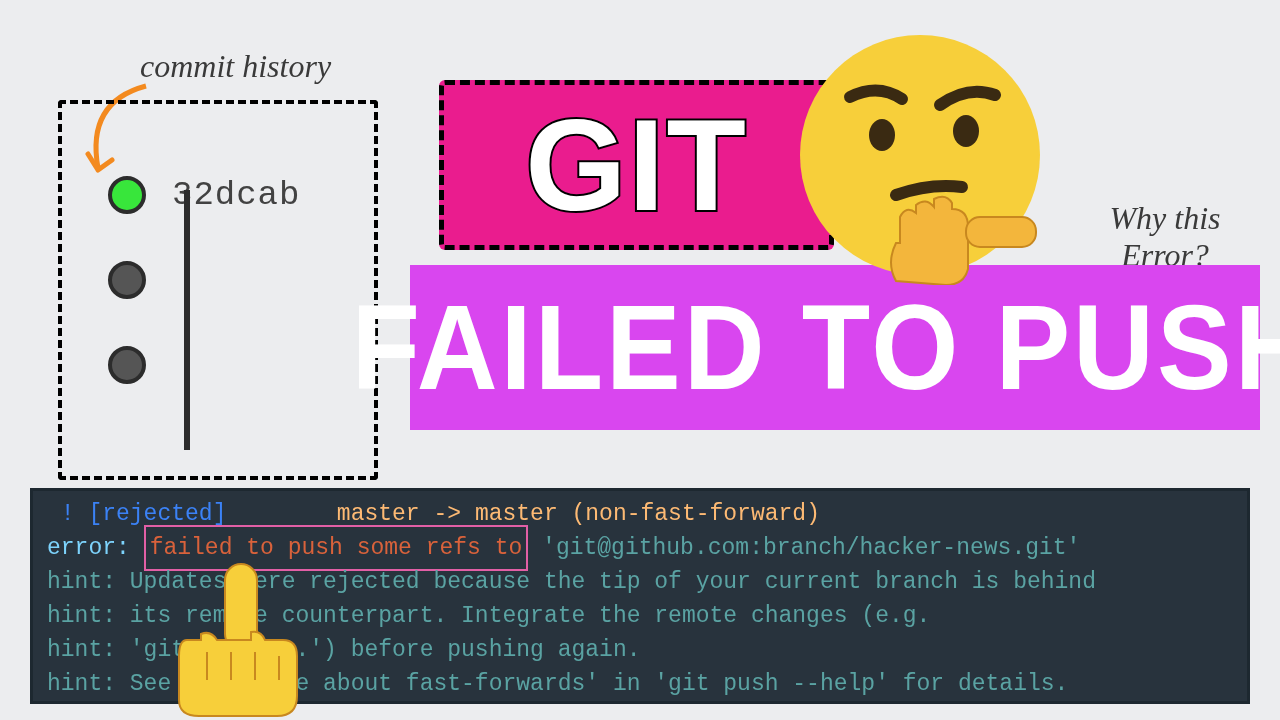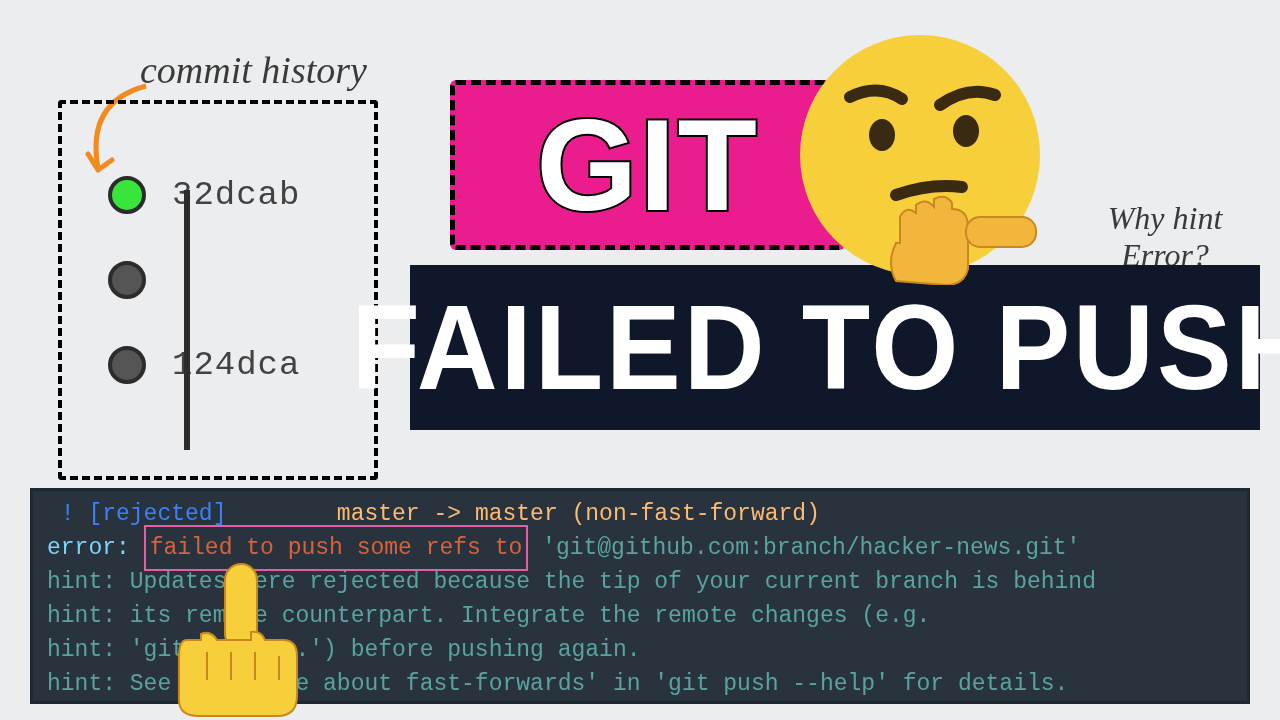--- a/index.html
+++ b/index.html
@@ -9,21 +9,21 @@
     font-family: -apple-system, BlinkMacSystemFont, "Segoe UI", Arial, sans-serif;
     position: relative;
   }
 
   
   .history-label {
     position: absolute;
     left: 140px; top: 48px;
     font-family: Georgia, "Times New Roman", serif;
     font-style: italic;
-    font-size: 38px;
+    font-size: 32px;
     color: #3a3a3a;
   }
   .history-arrow {
     position: absolute;
     left: 76px; top: 82px;
     width: 90px; height: 100px;
     pointer-events: none;
   }
   .history-box {
     position: absolute;
@@ -63,21 +63,21 @@
   .hash {
     font-family: Liberation Mono, monospace;
     font-size: 34px;
     color: #424242;
     letter-spacing: 1px;
   }
 
   
   .git-badge {
     position: absolute;
-    left: 450px; top: 80px;
+    left: 439px; top: 80px;
     width: 395px; height: 170px;
     background: #ea1c8e;
     border: 5px dashed #000;
     border-radius: 6px;
     display: flex;
     align-items: center;
     justify-content: center;
   }
   .git-text {
     font-family: Impact, "Arial Black", sans-serif;
@@ -102,21 +102,21 @@
     color: #3a3a3a;
     line-height: 1.15;
   }
 
   
   .headline-bar {
     position: absolute;
     left: 410px; top: 265px;
     right: 20px;
     height: 165px;
-    background: #0f172a;
+    background: #d946ef;
     display: flex;
     align-items: center;
     justify-content: center;
   }
   .headline-text {
     font-family: Impact, "Arial Black", sans-serif;
     font-size: 112px;
     font-weight: 900;
     color: #fff;
     letter-spacing: 3px;
@@ -180,29 +180,28 @@
   <div class="chain-line"></div>
   <div class="commit">
     <div class="node head"></div>
     <div class="hash">32dcab</div>
   </div>
   <div class="commit">
     <div class="node"></div>
   </div>
   <div class="commit">
     <div class="node"></div>
-    <div class="hash">124dca</div>
   </div>
 </div>
 
 <div class="git-badge">
   <div class="git-text">GIT</div>
 </div>
 
-<div class="why-caption">Why hint Error?</div>
+<div class="why-caption">Why this Error?</div>
 
 <div class="headline-bar">
   <div class="headline-text">FAILED TO PUSH</div>
 </div>
 
 <svg class="emoji-think" viewBox="0 0 260 260">
   <circle cx="130" cy="130" r="120" fill="#f7cf3a"></circle>
 
   <path d="M60 72 Q88 58 112 74" stroke="#3a2a12" stroke-width="12" fill="none" stroke-linecap="round"></path>
   <path d="M150 80 Q178 60 205 70" stroke="#3a2a12" stroke-width="12" fill="none" stroke-linecap="round"></path>

